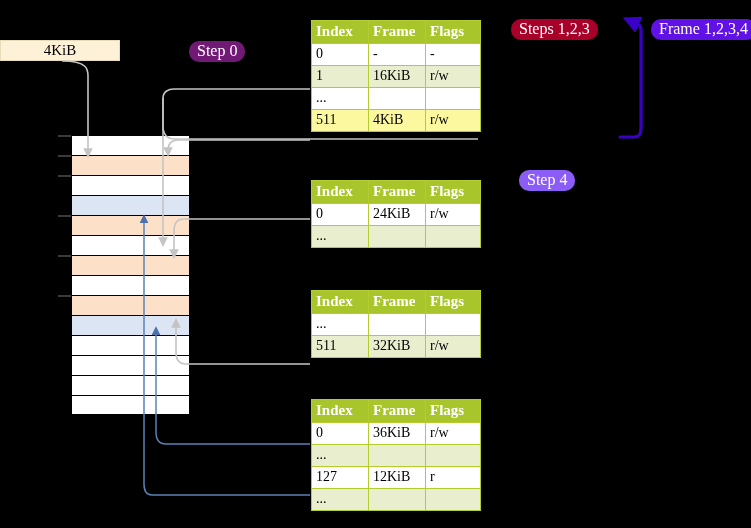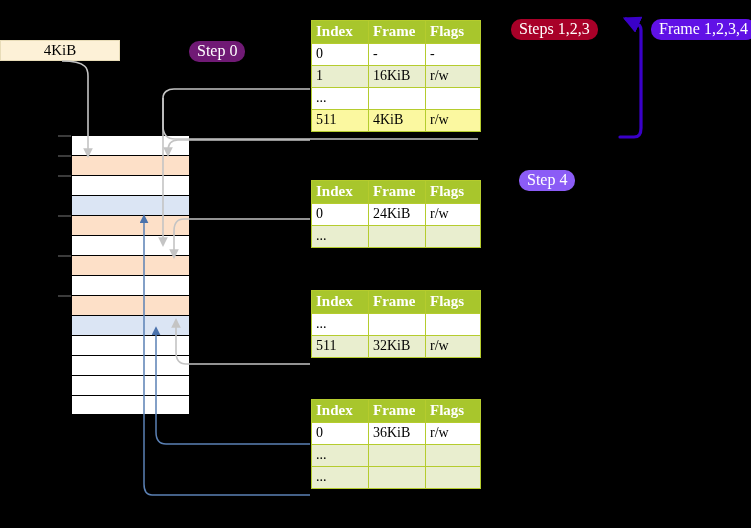--- a/index.html
+++ b/index.html
@@ -256,20 +256,25 @@
           <td class="plain">0</td>
           <td class="plain">36KiB</td>
           <td class="plain">r/w</td>
         </tr>
         <tr>
           <td class="alt">...</td>
           <td class="alt"></td>
           <td class="alt"></td>
         </tr>
         <tr>
+          <td class="plain">127</td>
+          <td class="plain">12KiB</td>
+          <td class="plain">r</td>
+        </tr>
+        <tr>
           <td class="alt">...</td>
           <td class="alt"></td>
           <td class="alt"></td>
         </tr>
       </tbody>
   </table>
 
   <svg class="overlay" viewBox="0 0 751 528">
     <defs>
       <marker id="ah-gray" viewBox="0 0 10 10" refX="8" refY="5" markerWidth="6" markerHeight="6" orient="auto">

